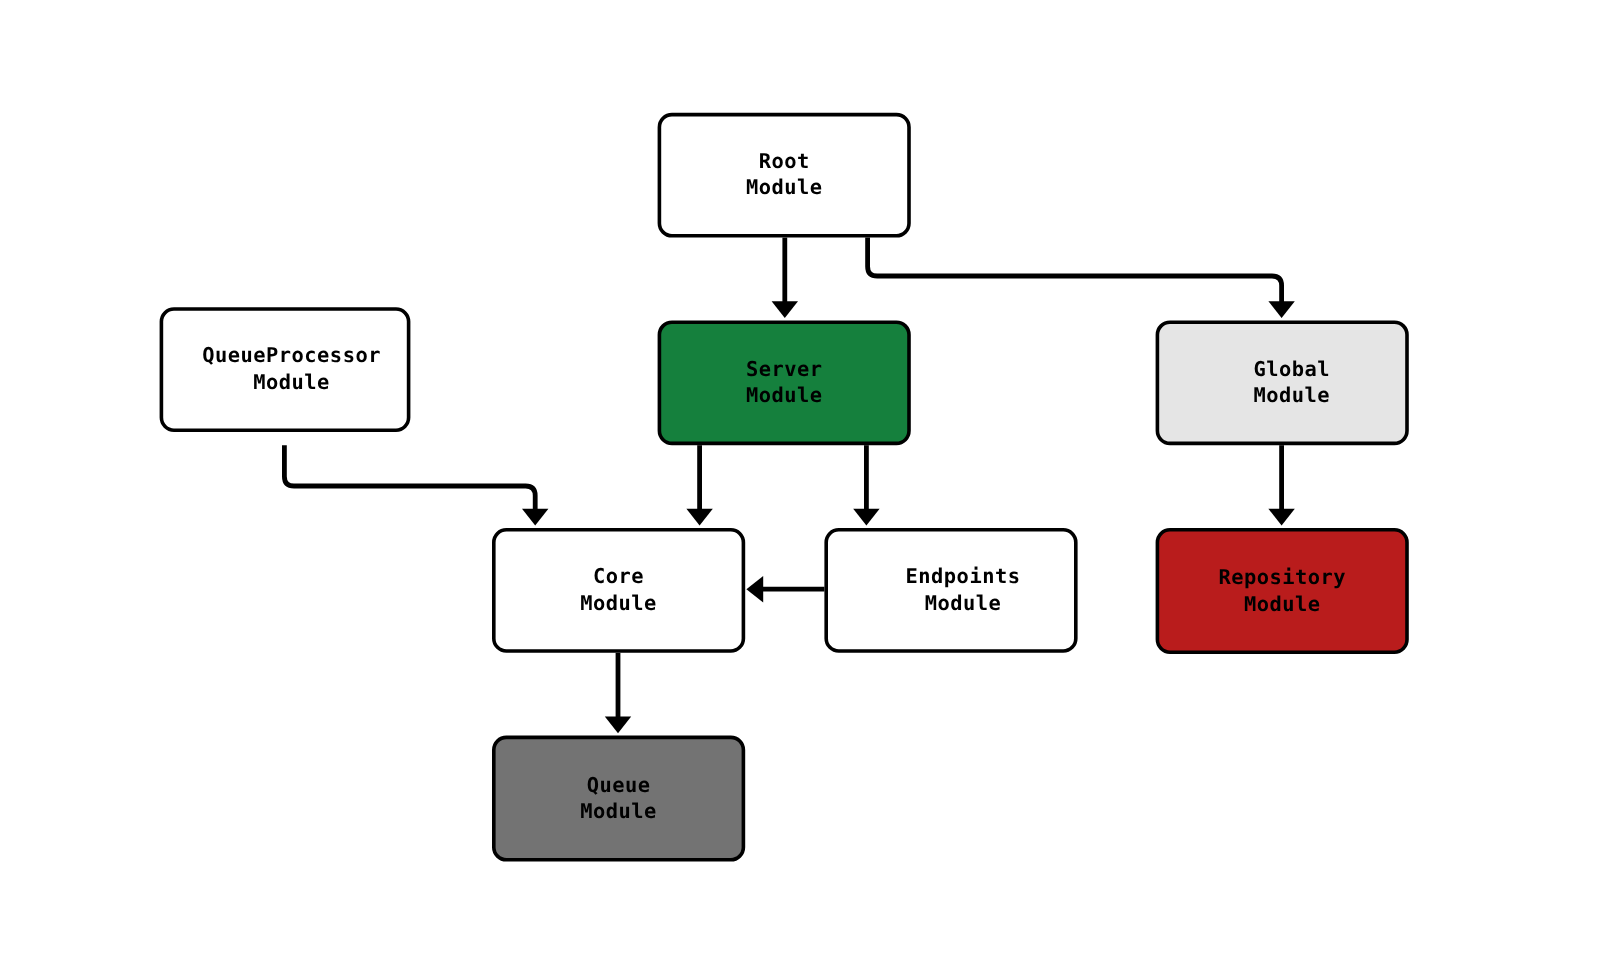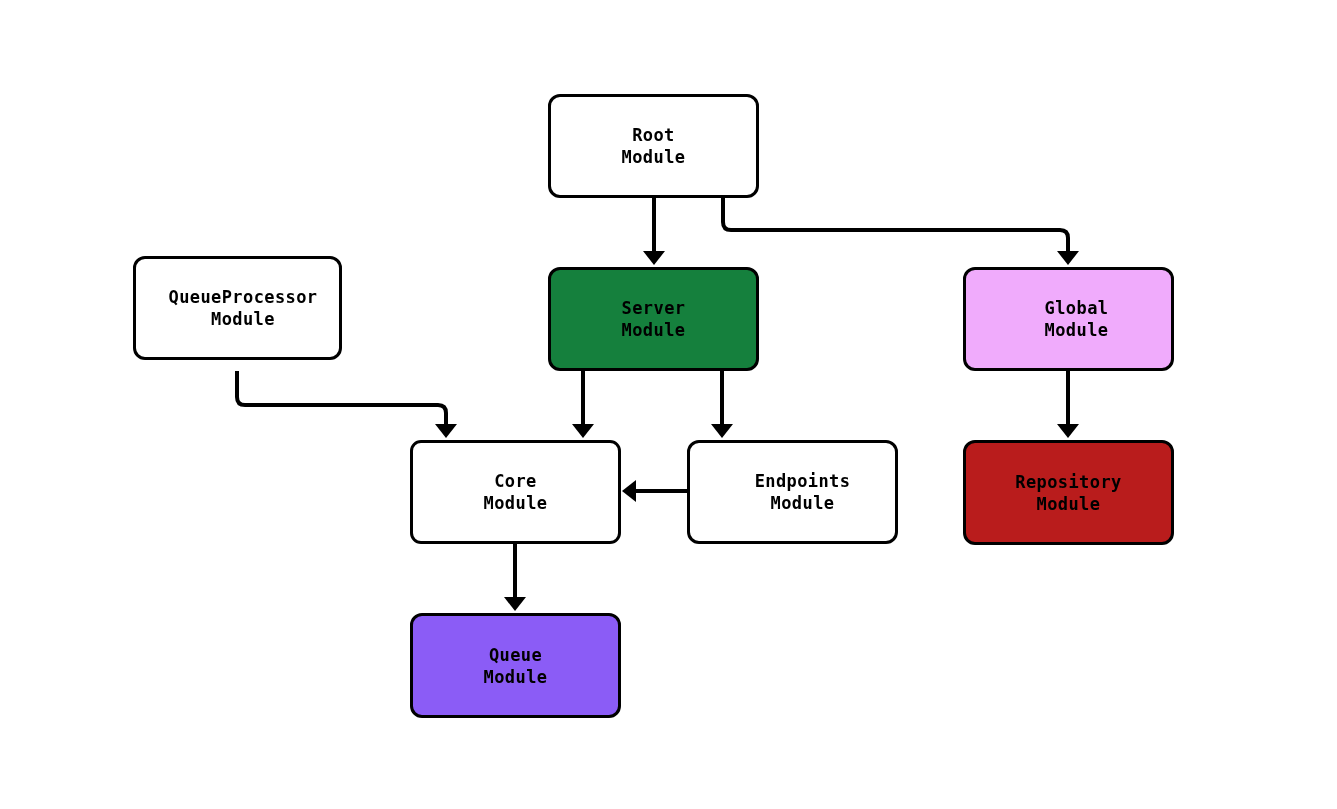--- a/index.html
+++ b/index.html
@@ -84,35 +84,35 @@
 Module</div>
       </div>
       <div class="node" style="left: 133px; top: 256px; width: 209px; height: 104px; background: rgb(255, 255, 255); border-color: rgb(0, 0, 0); padding-left: 11px;">
         <div class="node-label">QueueProcessor
 Module</div>
       </div>
       <div class="node" style="left: 548px; top: 267px; width: 211px; height: 104px; background: #15803d; border-color: rgb(0, 0, 0);">
         <div class="node-label">Server
 Module</div>
       </div>
-      <div class="node" style="left: 963px; top: 267px; width: 211px; height: 104px; background: #f0abfc; border-color: rgb(0, 0, 0); padding-left: 16px;">
+      <div class="node" style="left: 963px; top: 267px; width: 211px; height: 104px; background: #e5e5e5; border-color: rgb(0, 0, 0); padding-left: 16px;">
         <div class="node-label">Global
 Module</div>
       </div>
-      <div class="node" style="left: 410px; top: 440px; width: 211px; height: 104px; background: rgb(255, 255, 255); border-color: rgb(0, 0, 0); border-radius: 11px;">
+      <div class="node" style="left: 410px; top: 440px; width: 211px; height: 104px; background: rgb(255, 255, 255); border-color: rgb(0, 0, 0);">
         <div class="node-label">Core
 Module</div>
       </div>
       <div class="node" style="left: 687px; top: 440px; width: 211px; height: 104px; background: rgb(255, 255, 255); border-color: rgb(0, 0, 0); padding-left: 20px;">
         <div class="node-label">Endpoints
 Module</div>
       </div>
       <div class="node" style="left: 963px; top: 440px; width: 211px; height: 105px; background: #b91c1c; border-color: rgb(0, 0, 0);">
         <div class="node-label">Repository
 Module</div>
       </div>
-      <div class="node" style="left: 410px; top: 613px; width: 211px; height: 105px; background: #8b5cf6; border-color: rgb(0, 0, 0);">
+      <div class="node" style="left: 410px; top: 613px; width: 211px; height: 105px; background: #737373; border-color: rgb(0, 0, 0);">
         <div class="node-label">Queue
 Module</div>
       </div>
     </div>
 
 </div>
 
 </body></html>

